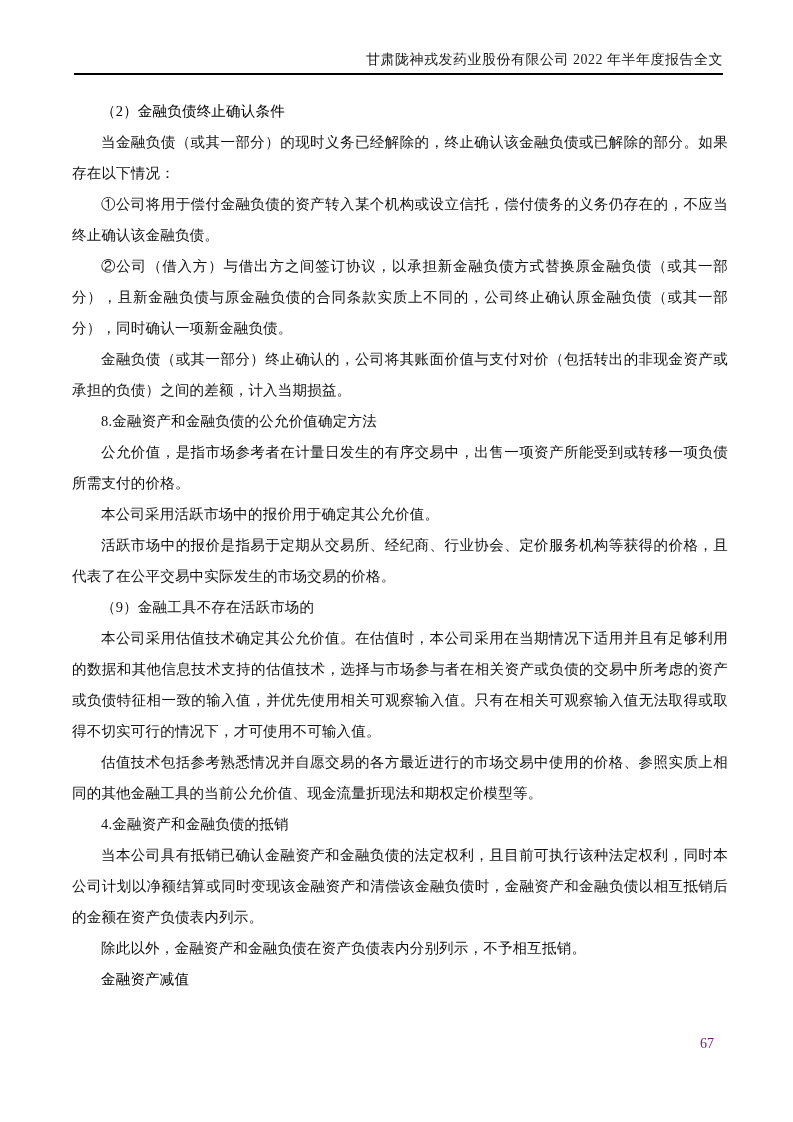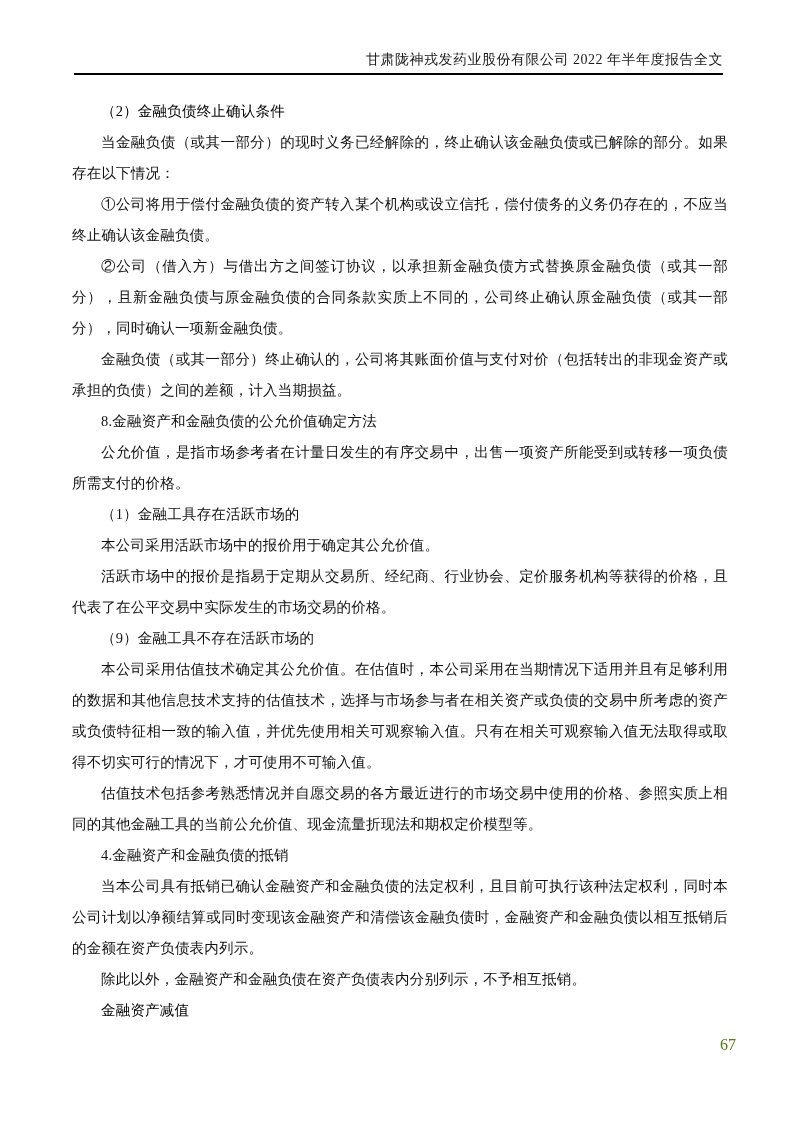--- a/index.html
+++ b/index.html
@@ -45,41 +45,40 @@
   }
   .content p.bold {
     font-weight: normal;
     color: #000000;
   }
   .page-number {
     position: absolute;
     left: 700px;
     top: 1036px;
     width: 36px;
-    text-align: right;
-    font-size: 16px;
-    color: #4d7c0f;
+    text-align: left;
+    font-size: 14px;
+    color: #701a75;
   }
 </style>
 </head>
 <body>
 
 <div class="page">
 
   <div class="header">甘肃陇神戎发药业股份有限公司 2022 年半年度报告全文</div>
 
   <div class="content">
     <p class="bold">（2）金融负债终止确认条件</p>
     <p>当金融负债（或其一部分）的现时义务已经解除的，终止确认该金融负债或已解除的部分。如果存在以下情况：</p>
     <p>①公司将用于偿付金融负债的资产转入某个机构或设立信托，偿付债务的义务仍存在的，不应当终止确认该金融负债。</p>
     <p>②公司（借入方）与借出方之间签订协议，以承担新金融负债方式替换原金融负债（或其一部分），且新金融负债与原金融负债的合同条款实质上不同的，公司终止确认原金融负债（或其一部分），同时确认一项新金融负债。</p>
     <p>金融负债（或其一部分）终止确认的，公司将其账面价值与支付对价（包括转出的非现金资产或承担的负债）之间的差额，计入当期损益。</p>
     <p>8.金融资产和金融负债的公允价值确定方法</p>
     <p>公允价值，是指市场参考者在计量日发生的有序交易中，出售一项资产所能受到或转移一项负债所需支付的价格。</p>
-    <p>（1）金融工具存在活跃市场的</p>
     <p>本公司采用活跃市场中的报价用于确定其公允价值。</p>
     <p>活跃市场中的报价是指易于定期从交易所、经纪商、行业协会、定价服务机构等获得的价格，且代表了在公平交易中实际发生的市场交易的价格。</p>
     <p>（9）金融工具不存在活跃市场的</p>
     <p>本公司采用估值技术确定其公允价值。在估值时，本公司采用在当期情况下适用并且有足够利用的数据和其他信息技术支持的估值技术，选择与市场参与者在相关资产或负债的交易中所考虑的资产或负债特征相一致的输入值，并优先使用相关可观察输入值。只有在相关可观察输入值无法取得或取得不切实可行的情况下，才可使用不可输入值。</p>
     <p>估值技术包括参考熟悉情况并自愿交易的各方最近进行的市场交易中使用的价格、参照实质上相同的其他金融工具的当前公允价值、现金流量折现法和期权定价模型等。</p>
     <p>4.金融资产和金融负债的抵销</p>
     <p>当本公司具有抵销已确认金融资产和金融负债的法定权利，且目前可执行该种法定权利，同时本公司计划以净额结算或同时变现该金融资产和清偿该金融负债时，金融资产和金融负债以相互抵销后的金额在资产负债表内列示。</p>
     <p>除此以外，金融资产和金融负债在资产负债表内分别列示，不予相互抵销。</p>
     <p class="bold">金融资产减值</p>
   </div>

